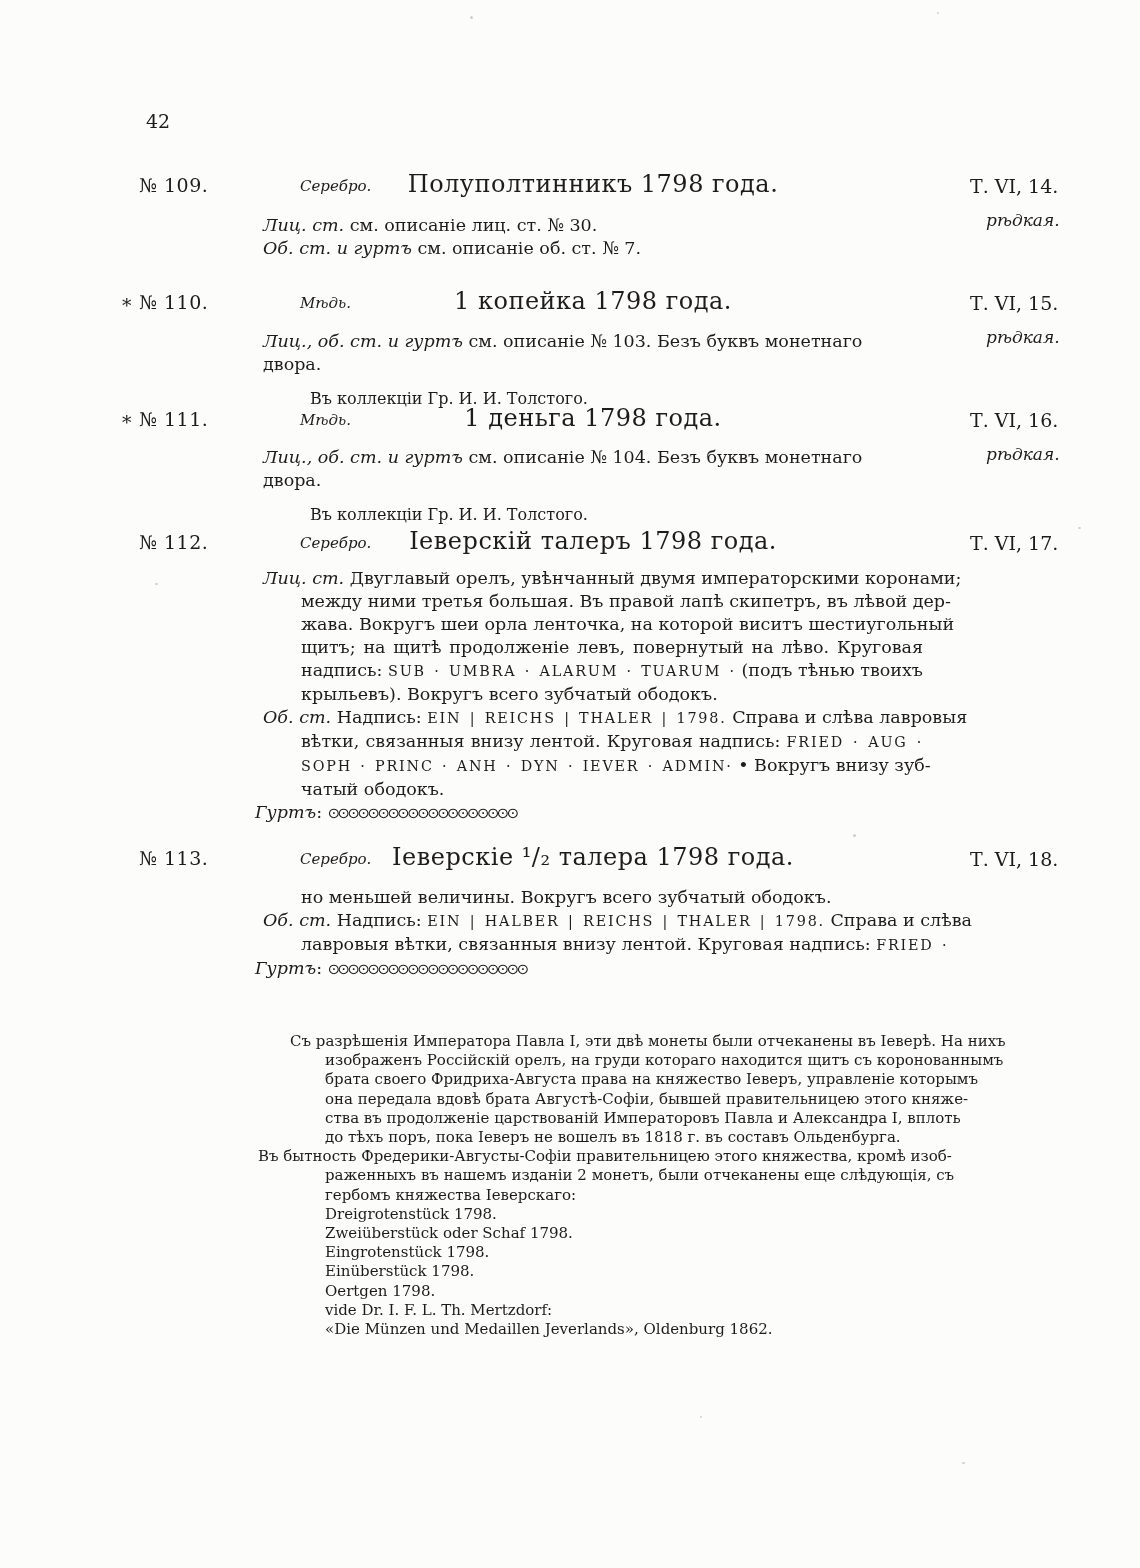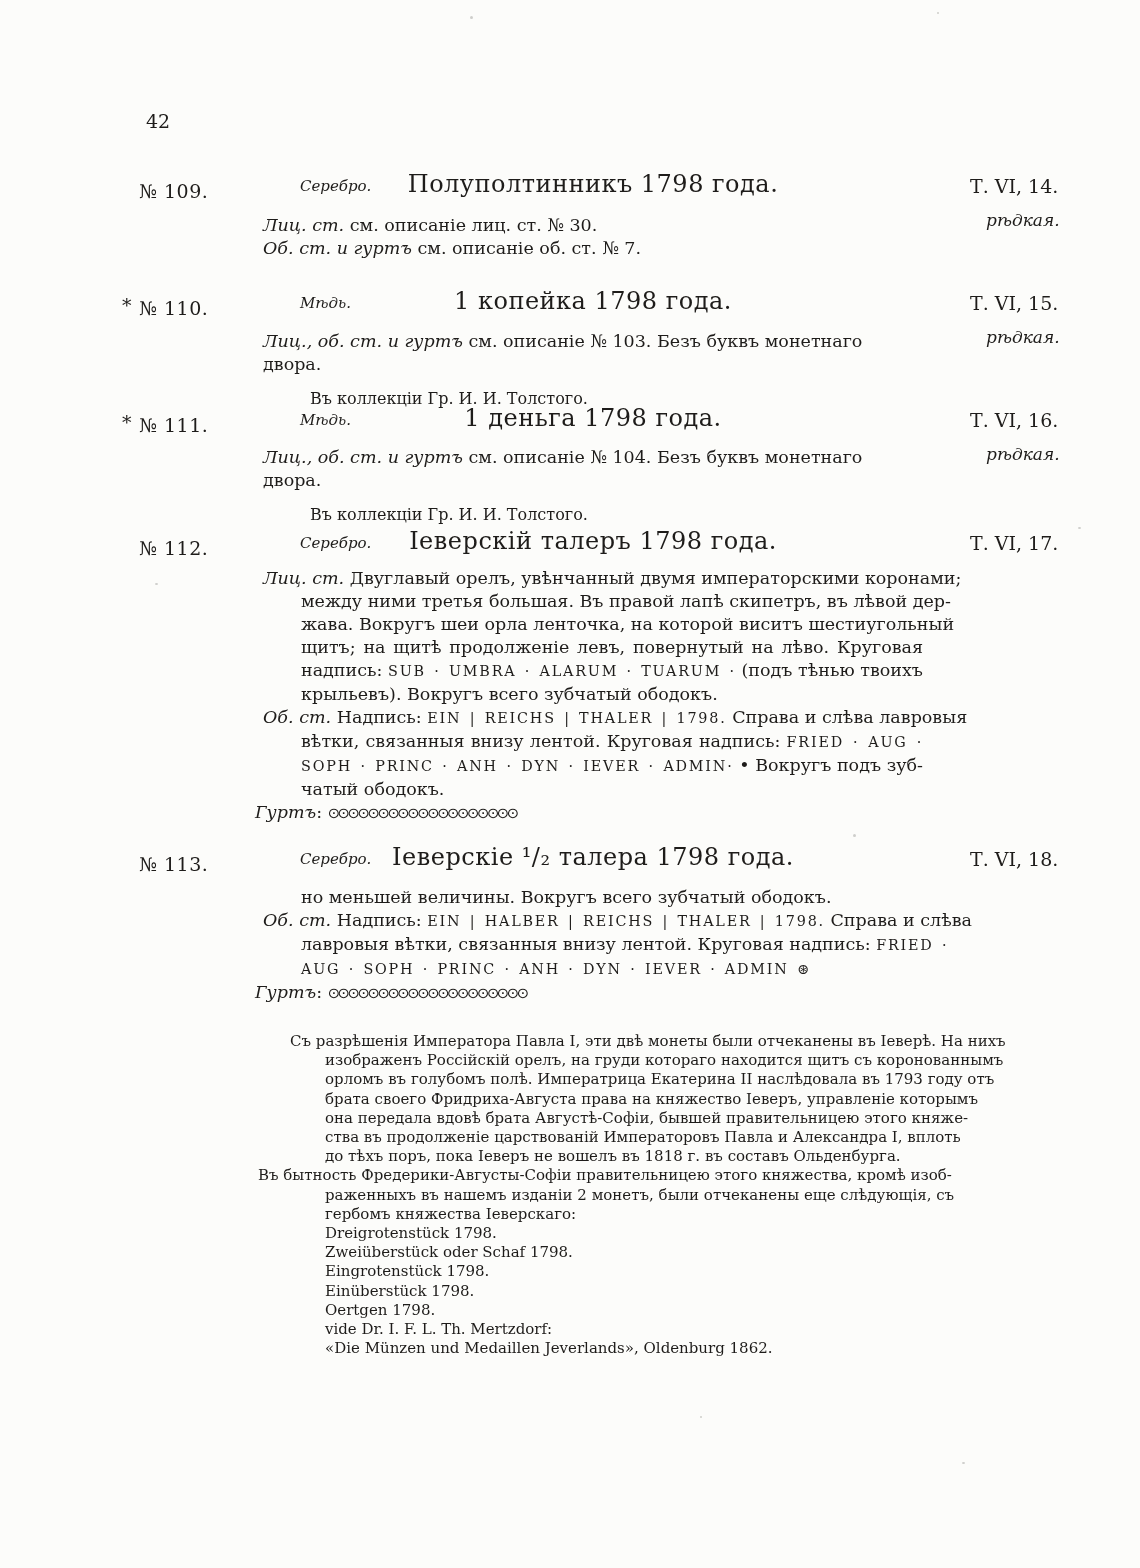--- a/index.html
+++ b/index.html
@@ -4,21 +4,21 @@
 <style>
   html,body{margin:0;padding:0;}
   body{background:#e9e9e7;font-family:"DejaVu Serif","Liberation Serif",serif;}
   #page{position:relative;width:1140px;height:1568px;margin:0 auto;background:#fcfcfa;color:#1e1c1a;overflow:hidden;}
 
   .pgnum{position:absolute;left:146px;top:110px;font-size:19px;}
 
   
   .ehead{position:absolute;left:0;width:1140px;height:48px;}
   .star{position:absolute;left:122px;top:7px;font-size:19px;}
-  .enum{position:absolute;left:139px;top:10px;font-size:19px;letter-spacing:.5px;}
+  .enum{position:absolute;left:139px;top:4px;font-size:19px;letter-spacing:.5px;}
   .mat{position:absolute;left:300px;top:7px;font-size:15px;}
   .etitle{position:absolute;left:253px;top:0;width:680px;text-align:center;font-size:24px;letter-spacing:.5px;}
   .plate{position:absolute;left:970px;top:5px;font-size:19px;white-space:nowrap;}
   .rarity{position:absolute;left:986px;top:40px;font-size:17px;}
 
   .it{font-style:italic;}
   .sc{font-size:.82em;letter-spacing:1.8px;word-spacing:2px;}
   .chain{font-family:"DejaVu Sans","Liberation Sans",sans-serif;font-size:.85em;letter-spacing:-2.5px;}
 
   
@@ -107,21 +107,21 @@
           <div class="tline first"><span class="it">Лиц. ст.</span><span> Двуглавый орелъ, увѣнчанный двумя императорскими коронами;</span></div>
           <div class="tline"><span>между ними третья большая. Въ правой лапѣ скипетръ, въ лѣвой дер-</span></div>
           <div class="tline"><span>жава. Вокругъ шеи орла ленточка, на которой виситъ шестиугольный</span></div>
           <div class="tline"><span>щитъ; на щитѣ продолженіе левъ, повернутый на лѣво. Круговая</span></div>
           <div class="tline"><span>надпись: </span><span class="sc">SUB · UMBRA · ALARUM · TUARUM ·</span><span> (подъ тѣнью твоихъ</span></div>
           <div class="tline last"><span>крыльевъ). Вокругъ всего зубчатый ободокъ.</span></div>
         </div>
       <div class="hang">
           <div class="tline first"><span class="it">Об. ст.</span><span> Надпись: </span><span class="sc">EIN | REICHS | THALER | 1798.</span><span> Справа и слѣва лавровыя</span></div>
           <div class="tline"><span>вѣтки, связанныя внизу лентой. Круговая надпись: </span><span class="sc">FRIED · AUG ·</span></div>
-          <div class="tline"><span class="sc">SOPH · PRINC · ANH · DYN · IEVER · ADMIN·</span><span> • Вокругъ подъ зуб-</span></div>
+          <div class="tline"><span class="sc">SOPH · PRINC · ANH · DYN · IEVER · ADMIN·</span><span> • Вокругъ внизу зуб-</span></div>
           <div class="tline last"><span>чатый ободокъ.</span></div>
         </div>
       <div class="plain gurt">
           <div class="tline first last"><span class="it">Гуртъ</span><span>: </span><span class="chain">⊙⊙⊙⊙⊙⊙⊙⊙⊙⊙⊙⊙⊙⊙⊙⊙⊙⊙⊙</span></div>
         </div>
     </div>
   </section>
 
   <section>
     <div class="ehead" style="top:843px">
@@ -131,33 +131,31 @@
       <span class="etitle">Іеверскіе ¹/₂ талера 1798 года.</span>
       <span class="plate">Т. VI, 18.</span>
     </div>
     <div class="body" style="top:886px">
       <div class="hang">
           <div class="tline last"><span>но меньшей величины. Вокругъ всего зубчатый ободокъ.</span></div>
         </div>
       <div class="hang">
           <div class="tline first"><span class="it">Об. ст.</span><span> Надпись: </span><span class="sc">EIN | HALBER | REICHS | THALER | 1798.</span><span> Справа и слѣва</span></div>
           <div class="tline"><span>лавровыя вѣтки, связанныя внизу лентой. Круговая надпись: </span><span class="sc">FRIED ·</span></div>
-          <div class="tline last"><span class="sc">AUG · SOPH · PRINC · ANH · DYN · IEVER · ADMIN ⊛</span></div>
         </div>
       <div class="plain gurt">
           <div class="tline first last"><span class="it">Гуртъ</span><span>: </span><span class="chain">⊙⊙⊙⊙⊙⊙⊙⊙⊙⊙⊙⊙⊙⊙⊙⊙⊙⊙⊙⊙</span></div>
         </div>
     </div>
   </section>
 
   <div class="note" style="top:1032px">
     <div class="np1">
         <div class="tline first"><span>Съ разрѣшенія Императора Павла I, эти двѣ монеты были отчеканены въ Іеверѣ. На нихъ</span></div>
         <div class="tline"><span>изображенъ Россійскій орелъ, на груди котораго находится щитъ съ коронованнымъ</span></div>
-        <div class="tline"><span>орломъ въ голубомъ полѣ. Императрица Екатерина II наслѣдовала въ 1793 году отъ</span></div>
         <div class="tline"><span>брата своего Фридриха-Августа права на княжество Іеверъ, управленіе которымъ</span></div>
         <div class="tline"><span>она передала вдовѣ брата Августѣ-Софіи, бывшей правительницею этого княже-</span></div>
         <div class="tline"><span>ства въ продолженіе царствованій Императоровъ Павла и Александра I, вплоть</span></div>
         <div class="tline last"><span>до тѣхъ поръ, пока Іеверъ не вошелъ въ 1818 г. въ составъ Ольденбурга.</span></div>
       </div>
     <div class="np2">
         <div class="tline first"><span>Въ бытность Фредерики-Августы-Софіи правительницею этого княжества, кромѣ изоб-</span></div>
         <div class="tline"><span>раженныхъ въ нашемъ изданіи 2 монетъ, были отчеканены еще слѣдующія, съ</span></div>
         <div class="tline last"><span>гербомъ княжества Іеверскаго:</span></div>
       </div>

